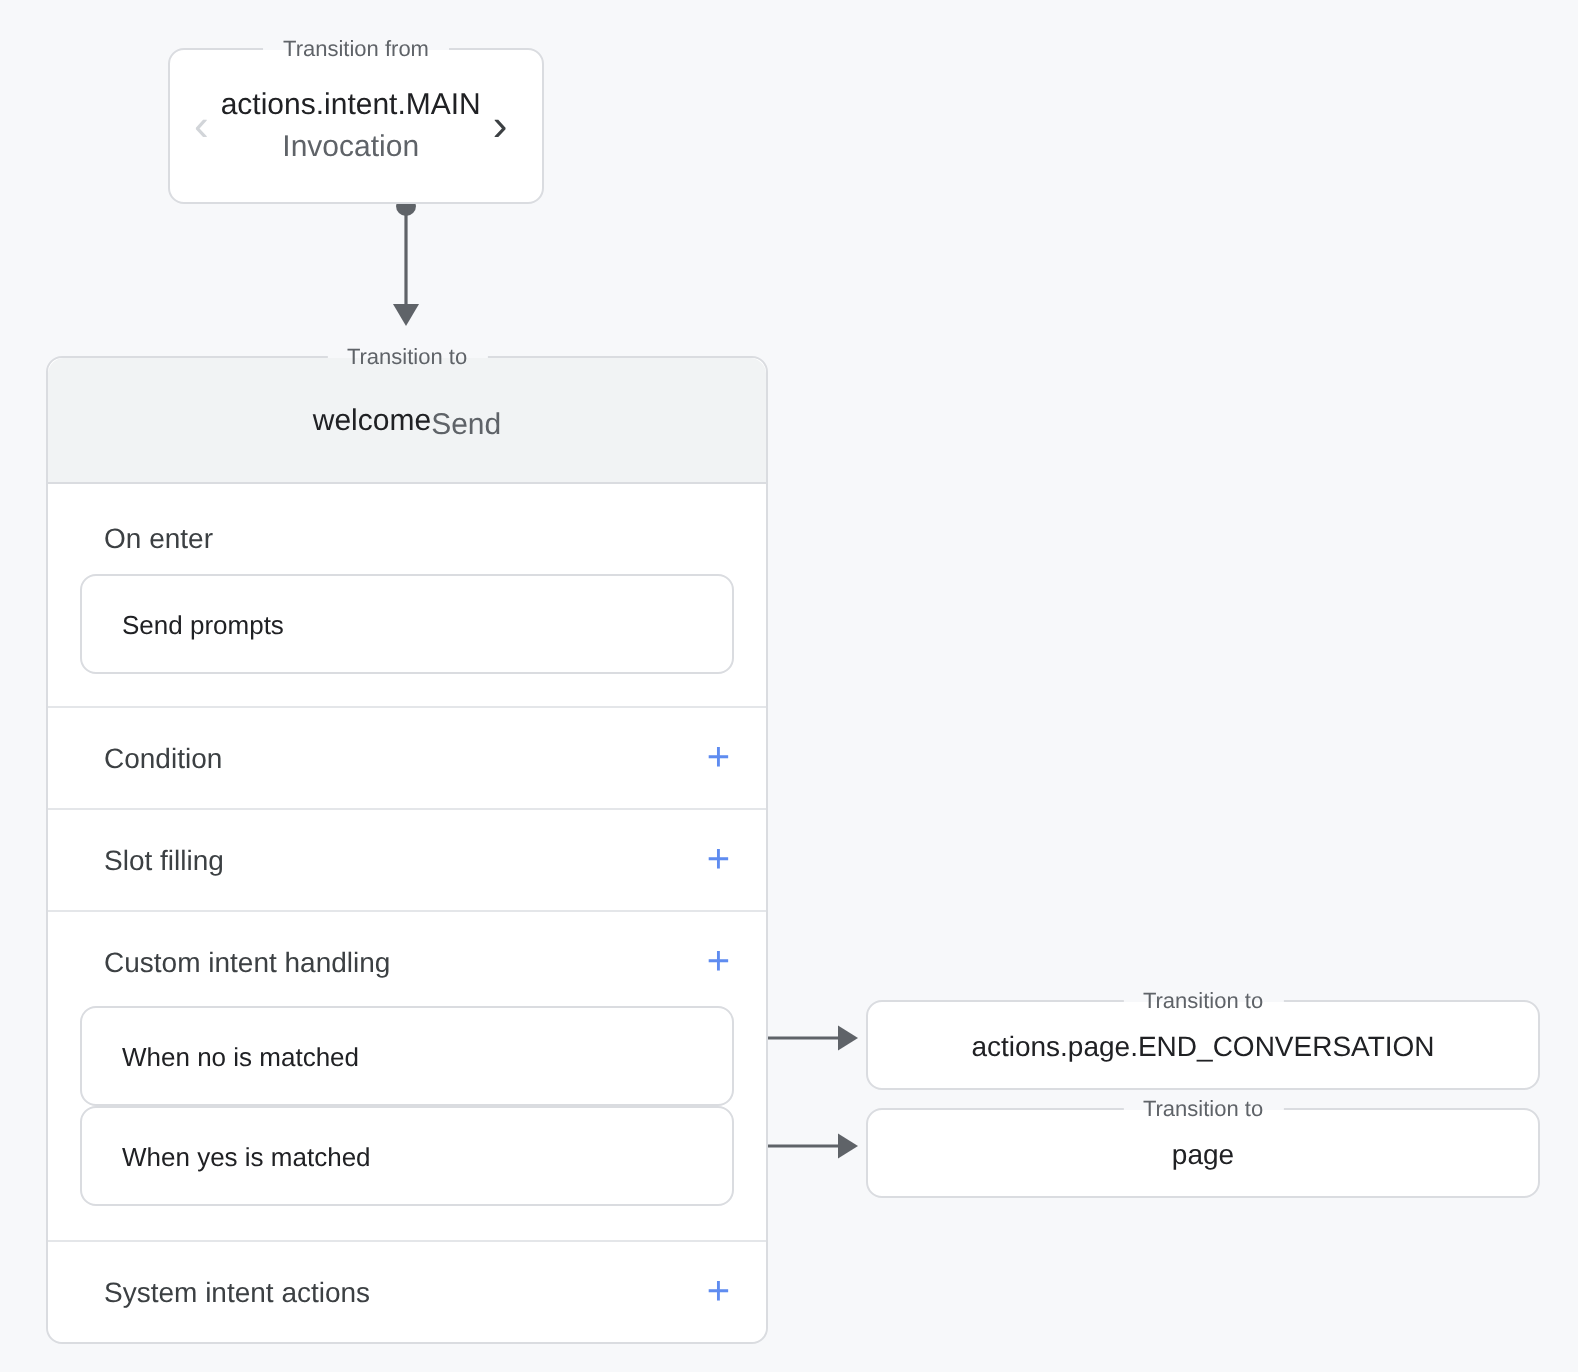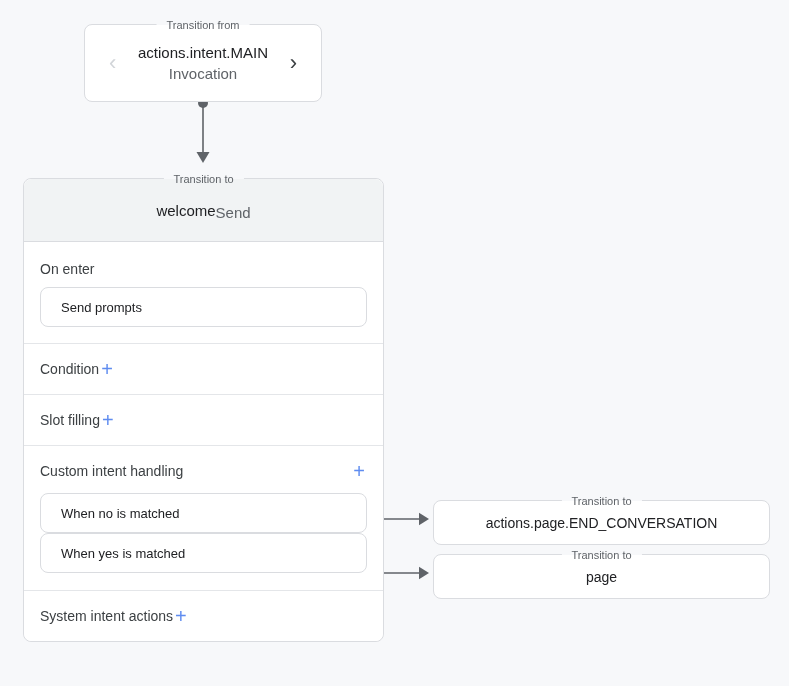--- a/index.html
+++ b/index.html
@@ -34,23 +34,23 @@
     font-size: 11px;
     color: #5f6368;
     white-space: nowrap;
     background: linear-gradient(#f7f8fa 50%, #ffffff 50%);
     z-index: 3;
   }
   .legend.on-gray { background: linear-gradient(#f7f8fa 50%, #f1f3f4 50%); }
 
   
   .invocation-card {
-    left: 84px; top: 24px; width: 238px; height: 78px;
-    display: flex; align-items: center; justify-content: space-between;
-    padding: 0 18px;
+    left: 84px; top: 24px; width: 188px; height: 78px;
+    display: flex; align-items: center; justify-content: flex-start;
+    padding: 0 6px;
   }
   .chev {
     background: none; border: none; cursor: pointer;
     font-size: 22px; line-height: 22px; padding: 2px 6px;
     font-family: "Liberation Sans", sans-serif;
   }
   .chev-prev { color: #d2d5d9; }
   .chev-next { color: #3c4043; }
   .card-title-block { text-align: center; }
   .card-title { font-size: 15px; color: #202124; }
@@ -61,36 +61,36 @@
   .scene-header {
     height: 63px;
     background: #f1f3f4;
     border-bottom: 1px solid #dadce0;
     border-radius: 8px 8px 0 0;
     display: flex; flex-direction: row; align-items: center; justify-content: center;
   }
   .sec { background: #fff; }
   .sec + .sec { border-top: 1px solid #e4e6e9; }
   .sec:last-child { border-radius: 0 0 8px 8px; }
-  .sec-label { font-size: 14px; color: #3c4043; }
+  .sec-label { font-size: 14px; color: #3c4043; margin-left: 12px; }
   .sec-onenter { padding: 19px 16px 16px 16px; }
   .field-box {
-    height: 40px;
+    height: 50px;
     border: 1px solid #dadce0;
     border-radius: 8px;
     background: #fff;
     display: flex; align-items: center;
     padding: 0 20px;
     font-size: 13px;
     color: #202124;
     cursor: pointer;
   }
   .sec-onenter .field-box { margin-top: 10px; }
   .row {
-    display: flex; align-items: center; 
+    display: flex; align-items: center; justify-content: space-between;
     padding: 15px 16px;
   }
   .add-btn {
     background: none; border: none; cursor: pointer;
     color: #5f8cf0; font-size: 20px; line-height: 20px;
     padding: 0 2px;
     font-family: "Liberation Sans", sans-serif;
   }
   .sec-custom { padding: 15px 16px 17px 16px; }
   .custom-header {

